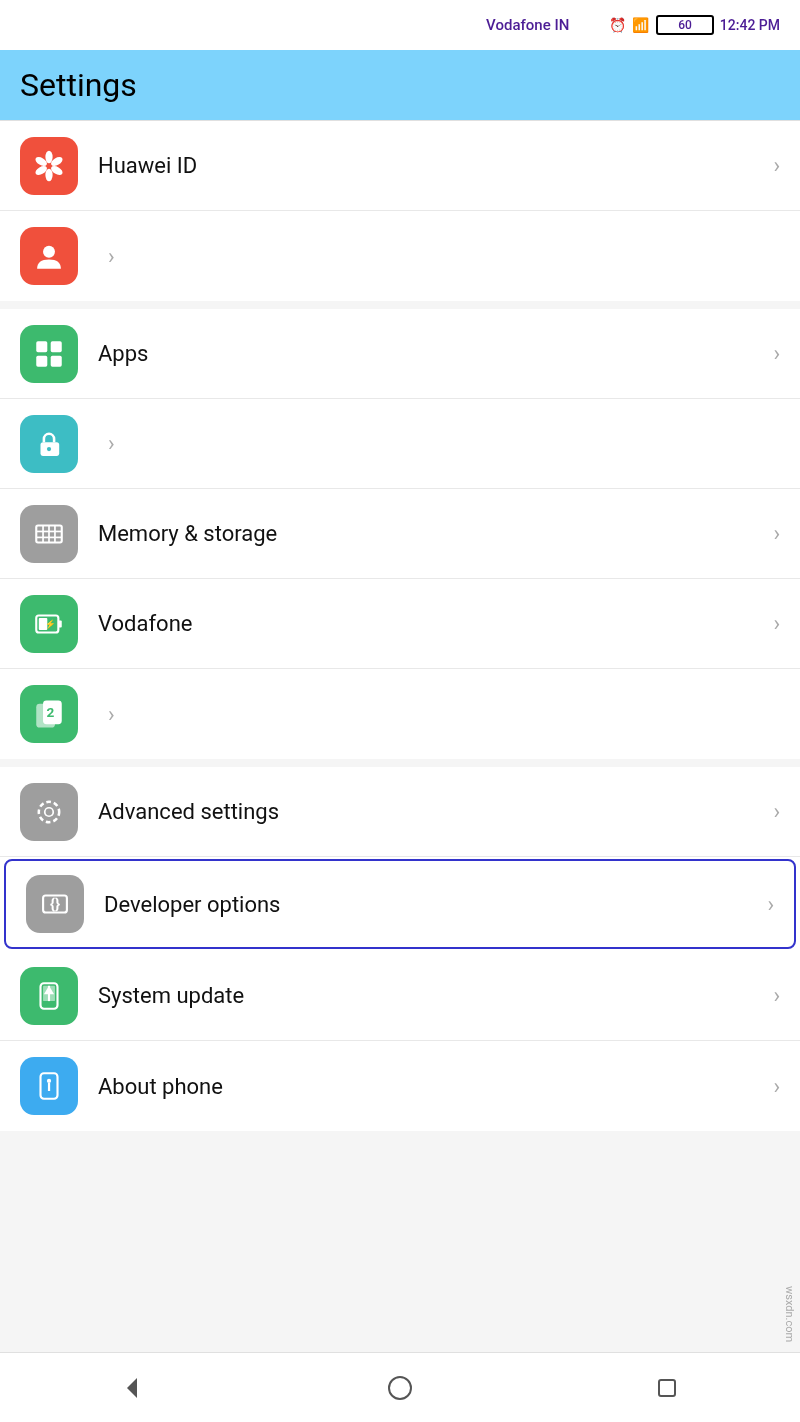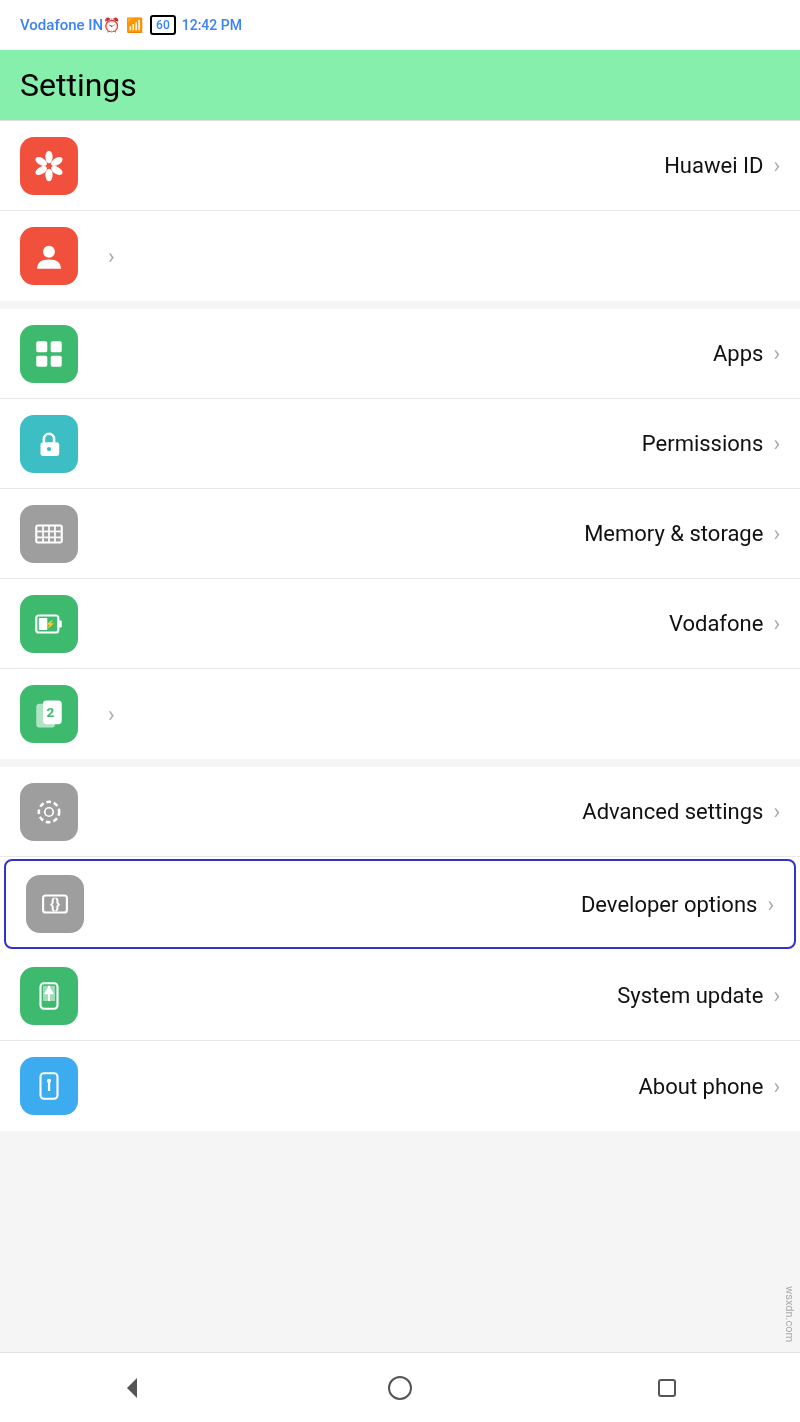--- a/index.html
+++ b/index.html
@@ -11,45 +11,46 @@
       font-family: 'Roboto', sans-serif;
       position: relative;
     }
 
     
     .status-bar {
       background: #fff;
       height: 50px;
       display: flex;
       align-items: center;
-      justify-content: flex-start;
+      justify-content: flex-end;
       padding: 0 20px;
       font-size: 15px;
-      color: #3b82f6;
+      color: #4c1d95;
       font-weight: 500;
+      gap: 40px;
     }
 
     .status-right {
       display: flex;
       align-items: center;
       gap: 6px;
       font-size: 14px;
     }
 
     .battery-box {
       border: 2px solid #000;
       border-radius: 3px;
-      padding: 1px 4px;
+      padding: 1px 20px;
       font-size: 12px;
       position: relative;
     }
 
     
     .page-header {
-      background: #86efac;
+      background: #7dd3fc;
       padding: 16px 20px 16px 20px;
       border-bottom: 1px solid #e0e0e0;
     }
 
     .page-title {
       font-size: 32px;
       font-weight: 400;
       color: #000;
     }
 
@@ -142,21 +143,20 @@
       bottom: 80px;
       right: 4px;
       font-size: 11px;
       color: #aaa;
       writing-mode: vertical-rl;
     }
 
     
     .content-wrapper {
       padding-bottom: 80px;
-      text-align: right;
     }
   </style>
 </head>
 <body>
 
 <div class="status-bar">
   <span>Vodafone IN</span>
   <div class="status-right">
     <span>⏰</span>
     <span>📶</span>
@@ -212,21 +212,20 @@
         <span class="chevron">›</span>
       </div>
       <div class="settings-item">
         <div class="icon-wrap icon-teal">
           <svg viewBox="0 0 40 40" width="34" height="34">
             <rect x="10" y="18" width="22" height="16" rx="3" fill="white"></rect>
             <path d="M14 18 V14 A6 6 0 0 1 26 14 V18" fill="none" stroke="white" stroke-width="3"></path>
             <circle cx="20" cy="26" r="2.5" fill="#3dbdc4"></circle>
           </svg>
         </div>
-        <span class="item-label">Permissions</span>
         <span class="chevron">›</span>
       </div>
       <div class="settings-item">
         <div class="icon-wrap icon-gray">
           <svg viewBox="0 0 40 40" width="34" height="34">
             <rect x="5" y="10" width="30" height="20" rx="2" fill="none" stroke="white" stroke-width="2.5"></rect>
             <line x1="5" y1="17" x2="35" y2="17" stroke="white" stroke-width="2"></line>
             <line x1="5" y1="24" x2="35" y2="24" stroke="white" stroke-width="2"></line>
             <line x1="13" y1="10" x2="13" y2="30" stroke="white" stroke-width="2"></line>
             <line x1="20" y1="10" x2="20" y2="30" stroke="white" stroke-width="2"></line>

